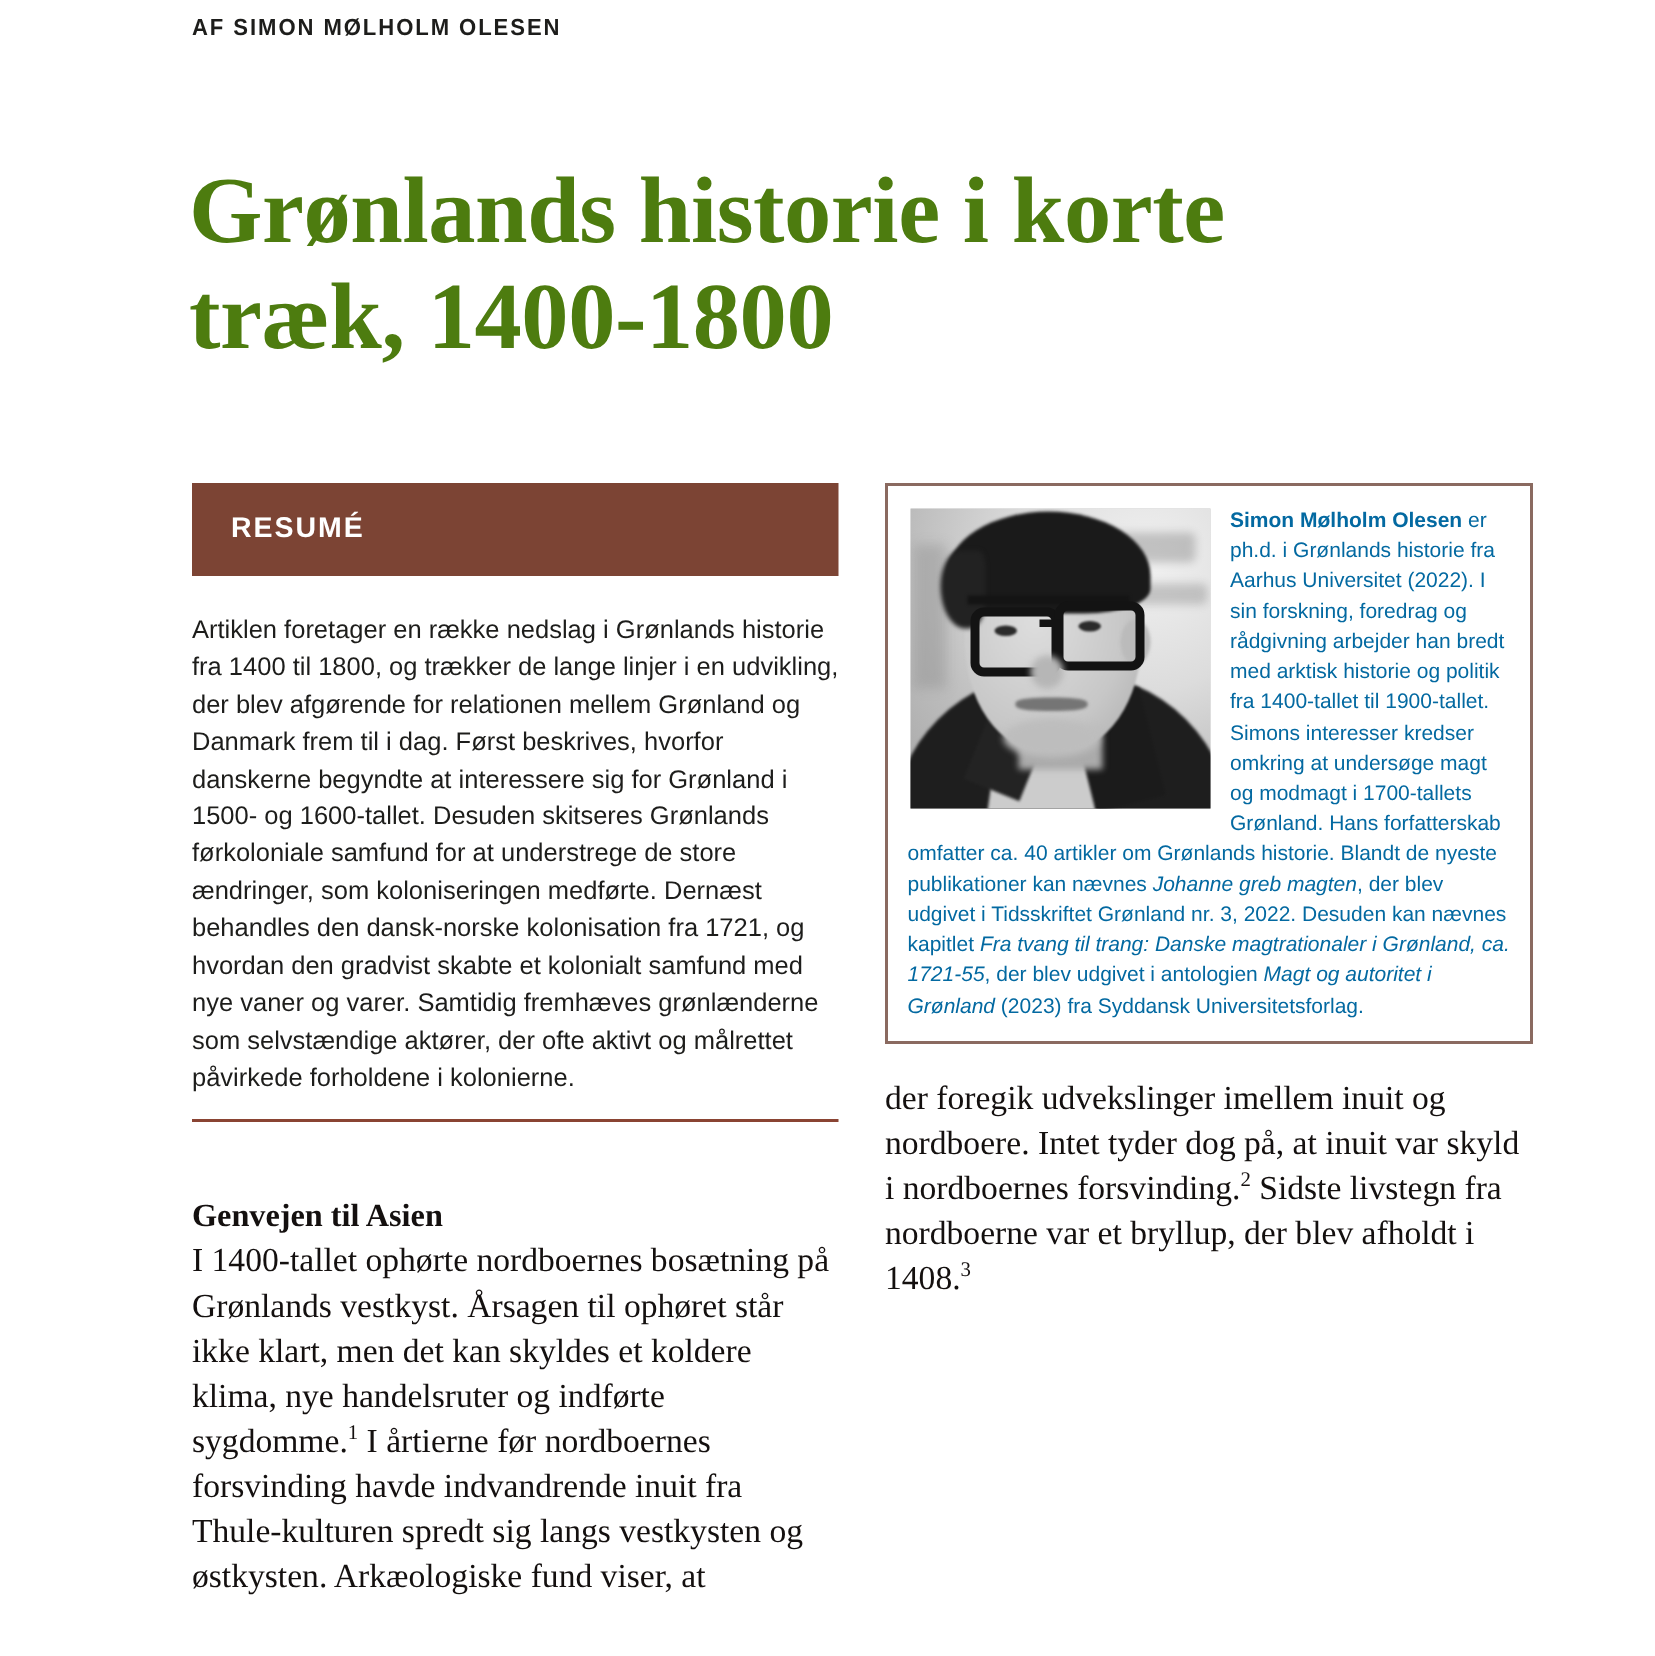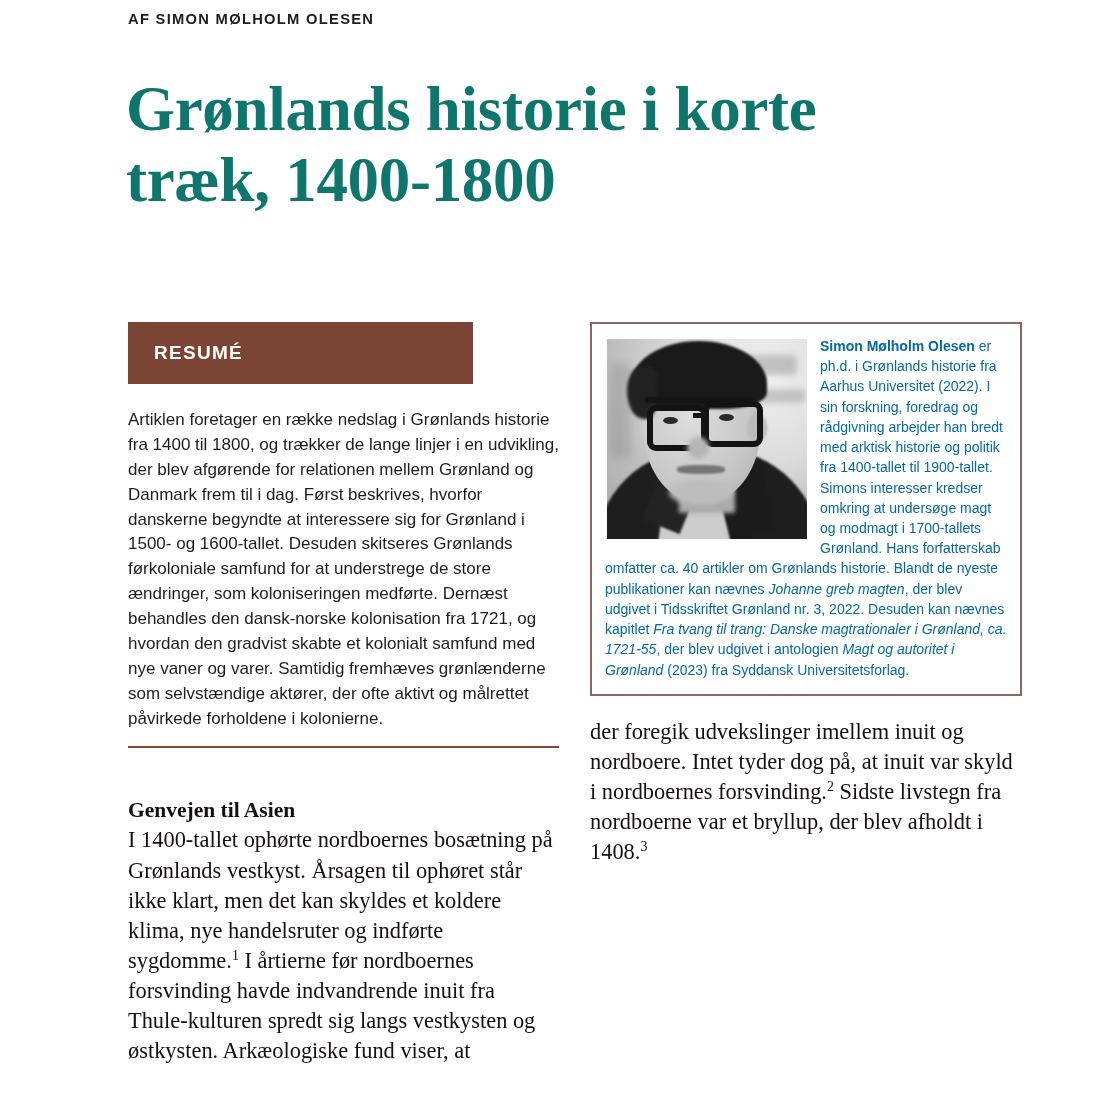--- a/index.html
+++ b/index.html
@@ -35,48 +35,48 @@
     color: #1d1d1b;
     white-space: nowrap;
     transform: scaleX(0.95);
     transform-origin: left top;
   }
 
   
   .title {
     position: absolute;
     left: 126px;
-    top: 32px;
+    top: 63px;
     width: 830px;
     font-family: "Liberation Serif", serif;
     font-weight: 700;
     font-size: 63px;
     line-height: 1.12;
-    color: #0f766e;
+    color: #4d7c0f;
     letter-spacing: -0.3px;
   }
 
   
   .col-left {
     position: absolute;
     left: 128px;
     top: 322px;
     width: 431px;
   }
   .col-right {
     position: absolute;
     left: 590px;
     top: 322px;
     width: 432px;
   }
 
   
   .resume-head {
     box-sizing: border-box;
-    width: 345px;
+    width: 431px;
     height: 62px;
     background: #7c4434;
     display: flex;
     align-items: center;
     padding-left: 26px;
   }
   .resume-head-label {
     font-family: "Liberation Sans", sans-serif;
     font-weight: 700;
     font-size: 19px;

